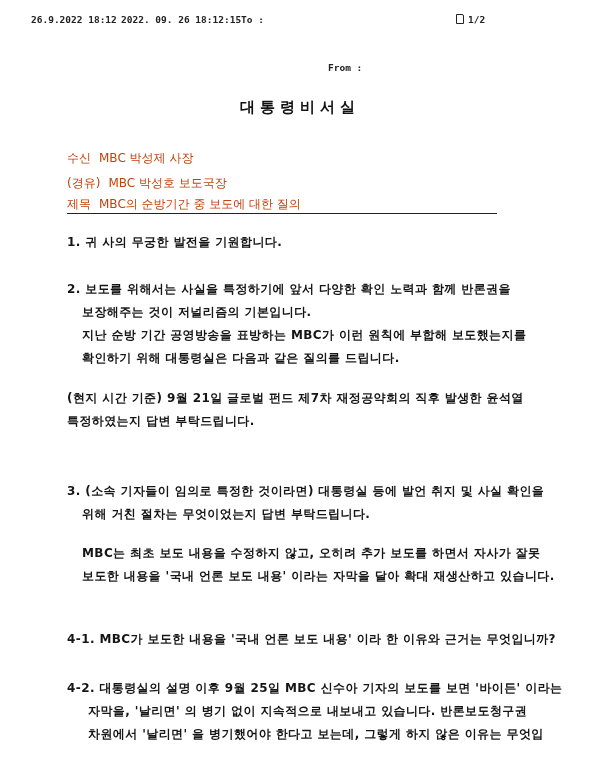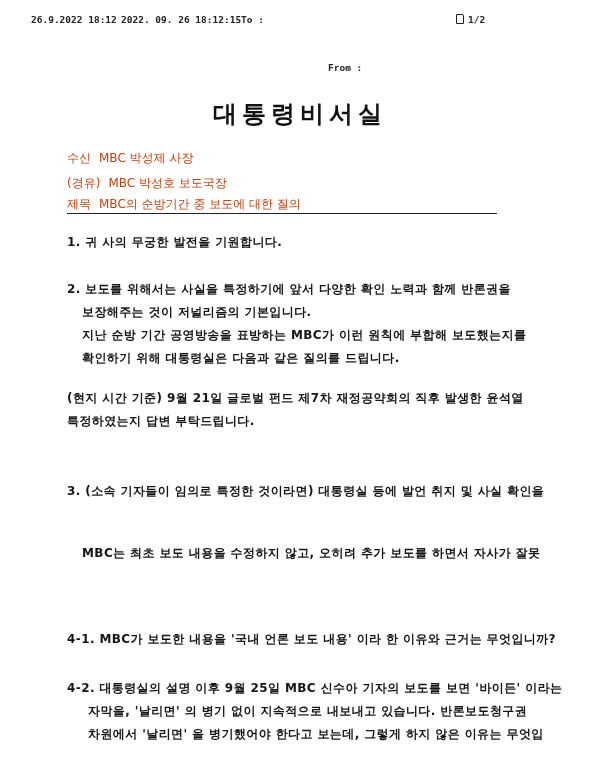--- a/index.html
+++ b/index.html
@@ -5,21 +5,21 @@
   html, body { margin: 0; padding: 0; background: #ffffff; }
   body { width: 600px; height: 773px; position: relative; overflow: hidden; color: #141414; font-family: "DejaVu Sans", sans-serif; }
   .fax-header { position: absolute; top: 14px; left: 0; width: 600px; height: 16px; font-family: "DejaVu Sans Mono", monospace; font-size: 9.5px; font-weight: bold; color: #222; padding-left: 16px; }
   .fax-header span { position: absolute; top: 0; white-space: nowrap; }
   .fh-recv { left: 31px; }
   .fh-sent { left: 121px; }
   .fh-to { left: 241px; }
   .fh-from { left: 328px; margin-top: 48px; }
   .fh-page { left: 448px; margin-left: 8px; }
   .page-icon { display: inline-block; width: 6px; height: 8px; border: 1.3px solid #222; border-radius: 0 2px 0 0; margin-right: 4px; vertical-align: -1px; }
-  .title { position: absolute; top: 98px; left: 0; width: 600px; text-align: center; font-size: 24px; font-weight: bold; letter-spacing: 5px; color: #111; }
+  .title { position: absolute; top: 98px; left: 0; width: 600px; text-align: center; font-size: 15px; font-weight: bold; letter-spacing: 5px; color: #111; }
   .meta { position: absolute; left: 67px; font-size: 12px; color: #c2410c; white-space: nowrap; }
   .meta .lbl { margin-right: 8px; }
   .rule { position: absolute; top: 213px; left: 67px; width: 430px; height: 0; border-top: 1.6px solid #222; }
   .para { position: absolute; left: 67px; width: 470px; font-size: 12px; line-height: 23px; color: #151515; font-weight: 600; letter-spacing: 0.4px; }
   .para .line { display: block; white-space: nowrap; }
   .indent { padding-left: 15px; }
   .indent2 { padding-left: 21px; }
 </style>
 </head>
 <body>
@@ -56,24 +56,26 @@
   <span class="line indent">확인하기 위해 대통령실은 다음과 같은 질의를 드립니다.</span>
 </div>
 
 <div class="para" style="top:387px">
   <span class="line">(현지  시간  기준)  9월  21일  글로벌  펀드  제7차  재정공약회의  직후  발생한  윤석열</span>
   <span class="line">특정하였는지 답변 부탁드립니다.</span>
 </div>
 
 <div class="para" style="top:480px">
   <span class="line">3.  (소속  기자들이  임의로  특정한  것이라면)  대통령실  등에  발언  취지  및  사실  확인을</span>
+  <span class="line indent">위해 거친 절차는 무엇이었는지 답변 부탁드립니다.</span>
 </div>
 
 <div class="para" style="top:542px">
   <span class="line indent">MBC는  최초  보도  내용을  수정하지  않고,  오히려  추가  보도를  하면서  자사가  잘못</span>
+  <span class="line indent">보도한 내용을 '국내 언론 보도 내용' 이라는 자막을 달아 확대 재생산하고 있습니다.</span>
 </div>
 
 <div class="para" style="top:628px">
   <span class="line">4-1.  MBC가  보도한  내용을  '국내  언론  보도  내용'  이라  한  이유와  근거는  무엇입니까?</span>
 </div>
 
 <div class="para" style="top:677px">
   <span class="line">4-2.  대통령실의  설명  이후  9월  25일  MBC  신수아  기자의  보도를  보면  '바이든'  이라는</span>
   <span class="line indent2">자막을,  '날리면'  의  병기  없이  지속적으로  내보내고  있습니다.  반론보도청구권</span>
   <span class="line indent2">차원에서   '날리면'  을  병기했어야  한다고  보는데,  그렇게  하지  않은  이유는  무엇입</span>

